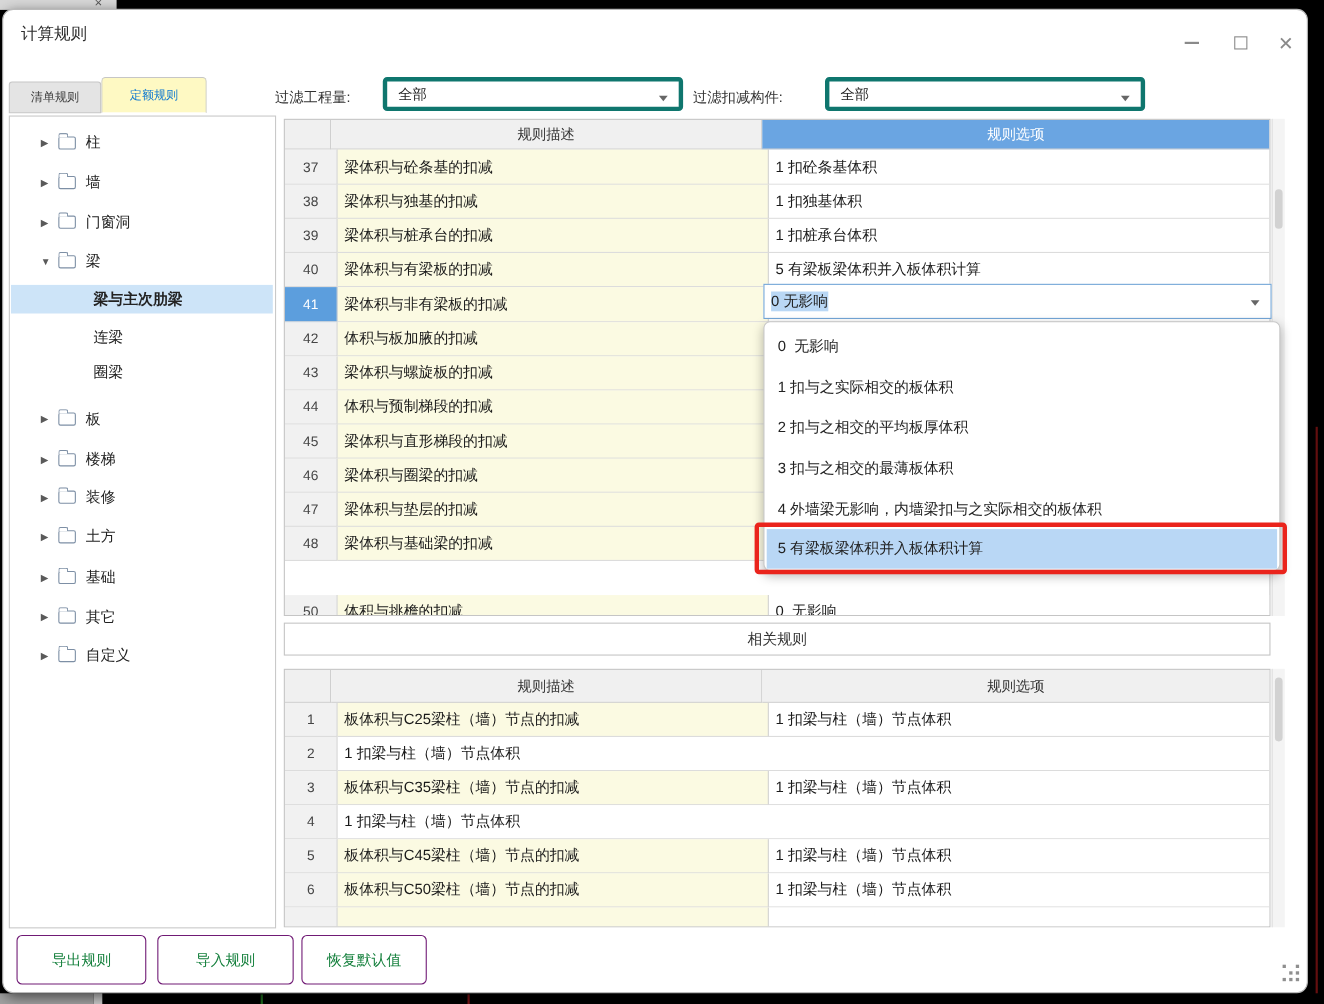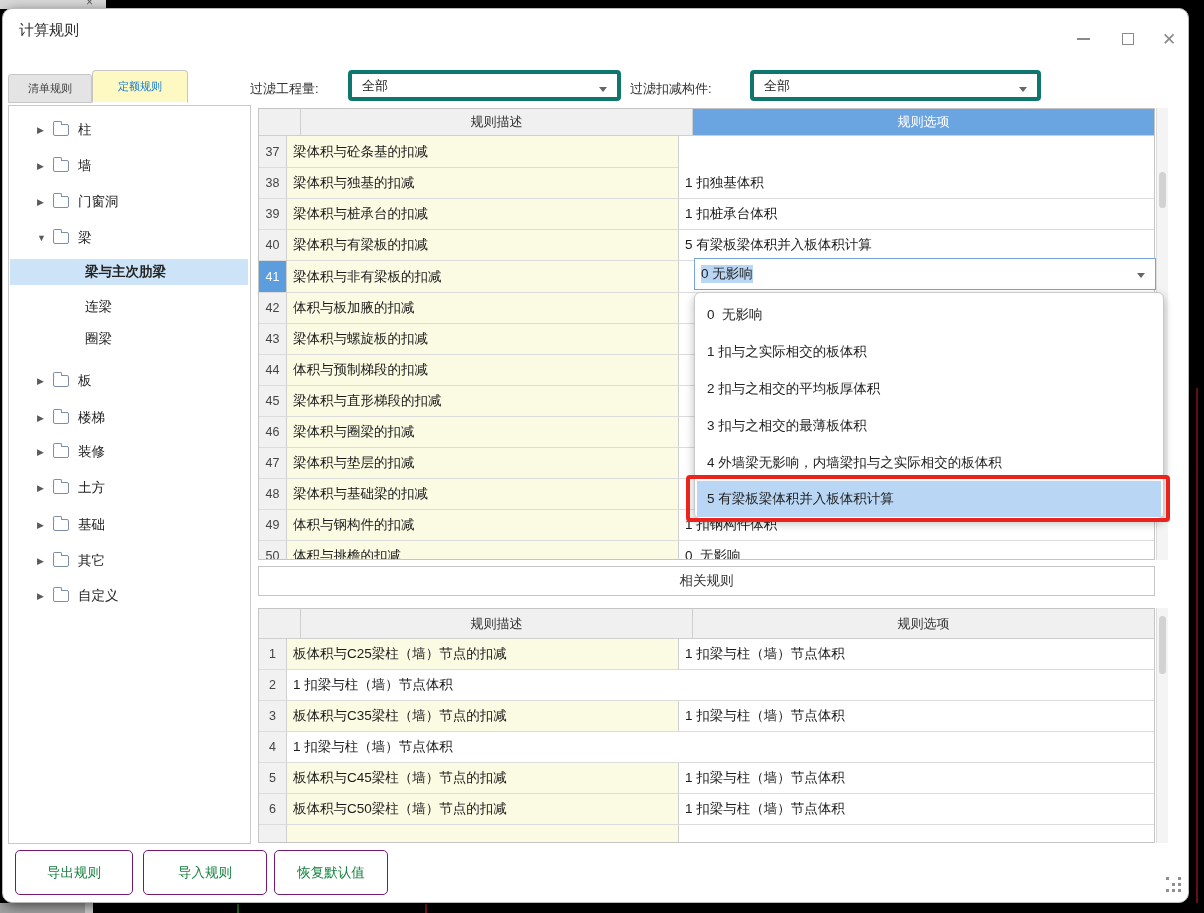--- a/index.html
+++ b/index.html
@@ -51,21 +51,21 @@
   .utable { left:258px; top:108px; width:897px; height:452px; background:#fff; border:1px solid #c5c5c5; overflow:hidden; }
   .ltable { left:258px; top:608px; width:897px; height:235px; background:#fff; border:1px solid #c5c5c5; overflow:hidden; }
   .thead { position:absolute; left:0; top:0; width:100%; display:flex; font-size:13px; }
   .h-num { width:42px; background:#f0f0f0; border-right:1px solid #cfcfcf; border-bottom:1px solid #cfcfcf; }
   .h-desc { width:392px; background:#f0f0f0; border-right:1px solid #cfcfcf; border-bottom:1px solid #cfcfcf;
             display:flex; align-items:center; justify-content:center; color:#333; }
   .h-opt  { flex:1; background:#f0f0f0; border-bottom:1px solid #cfcfcf;
             display:flex; align-items:center; justify-content:center; color:#333; }
   .h-opt.blue { background:#6aa5e2; color:#fff; }
   .trow { position:absolute; left:0; width:100%; display:flex; font-size:13.5px; }
-  .c-num { width:28px; background:#f1f1f1; border-right:1px solid #cfcfcf; border-bottom:1px solid #dcdcdc;
+  .c-num { width:48px; background:#f1f1f1; border-right:1px solid #cfcfcf; border-bottom:1px solid #dcdcdc;
            display:flex; align-items:center; justify-content:center; font-size:12.5px; color:#444; }
   .c-desc { width:392px; background:#fbfae2; border-right:1px solid #cfcfcf; border-bottom:1px solid #dcdcdc;
             display:flex; align-items:center; padding-left:6px; overflow:hidden; white-space:nowrap; color:#1a1a1a; }
   .c-opt { flex:1; background:#fff; border-bottom:1px solid #dcdcdc; display:flex; align-items:center;
            padding-left:6px; overflow:hidden; white-space:pre; color:#1a1a1a; }
   .trow.sel .c-num { background:#5c9edd; color:#fff; }
 
   .vscroll { width:12px; background:#f4f4f4; border-left:1px solid #ddd; }
   .vthumb { position:absolute; left:2px; width:7px; background:#d2d2d2; border-radius:4px; }
 
@@ -208,20 +208,21 @@
 
 <div class="abs utable">
   <div class="thead" style="height:27px;">
     <div class="h-num"></div>
     <div class="h-desc">规则描述</div>
     <div class="h-opt blue">规则选项</div>
   </div>
   <div class="trow" style="top:27px;height:32px;">
       <div class="c-num">37</div>
       <div class="c-desc">梁体积与砼条基的扣减</div>
+      <div class="c-opt">1 扣砼条基体积</div>
     </div>
   <div class="trow" style="top:59px;height:31px;">
       <div class="c-num">38</div>
       <div class="c-desc">梁体积与独基的扣减</div>
       <div class="c-opt">1 扣独基体积</div>
     </div>
   <div class="trow" style="top:90px;height:31px;">
       <div class="c-num">39</div>
       <div class="c-desc">梁体积与桩承台的扣减</div>
       <div class="c-opt">1 扣桩承台体积</div>
@@ -263,25 +264,20 @@
     </div>
   <div class="trow" style="top:339px;height:31px;">
       <div class="c-num">47</div>
       <div class="c-desc">梁体积与垫层的扣减</div>
       <div class="c-opt"></div>
     </div>
   <div class="trow" style="top:370px;height:31px;">
       <div class="c-num">48</div>
       <div class="c-desc">梁体积与基础梁的扣减</div>
       <div class="c-opt"></div>
-    </div>
-  <div class="trow" style="top:401px;height:31px;">
-      <div class="c-num">49</div>
-      <div class="c-desc">体积与钢构件的扣减</div>
-      <div class="c-opt">1 扣钢构件体积</div>
     </div>
   <div class="trow" style="top:432px;height:31px;">
       <div class="c-num">50</div>
       <div class="c-desc">体积与挑檐的扣减</div>
       <div class="c-opt">0  无影响</div>
     </div>
 </div>
 <div class="abs vscroll" style="left:1156px;top:108px;height:452px;">
     <div class="vthumb" style="top:64px;height:36px;"></div>
   </div>

